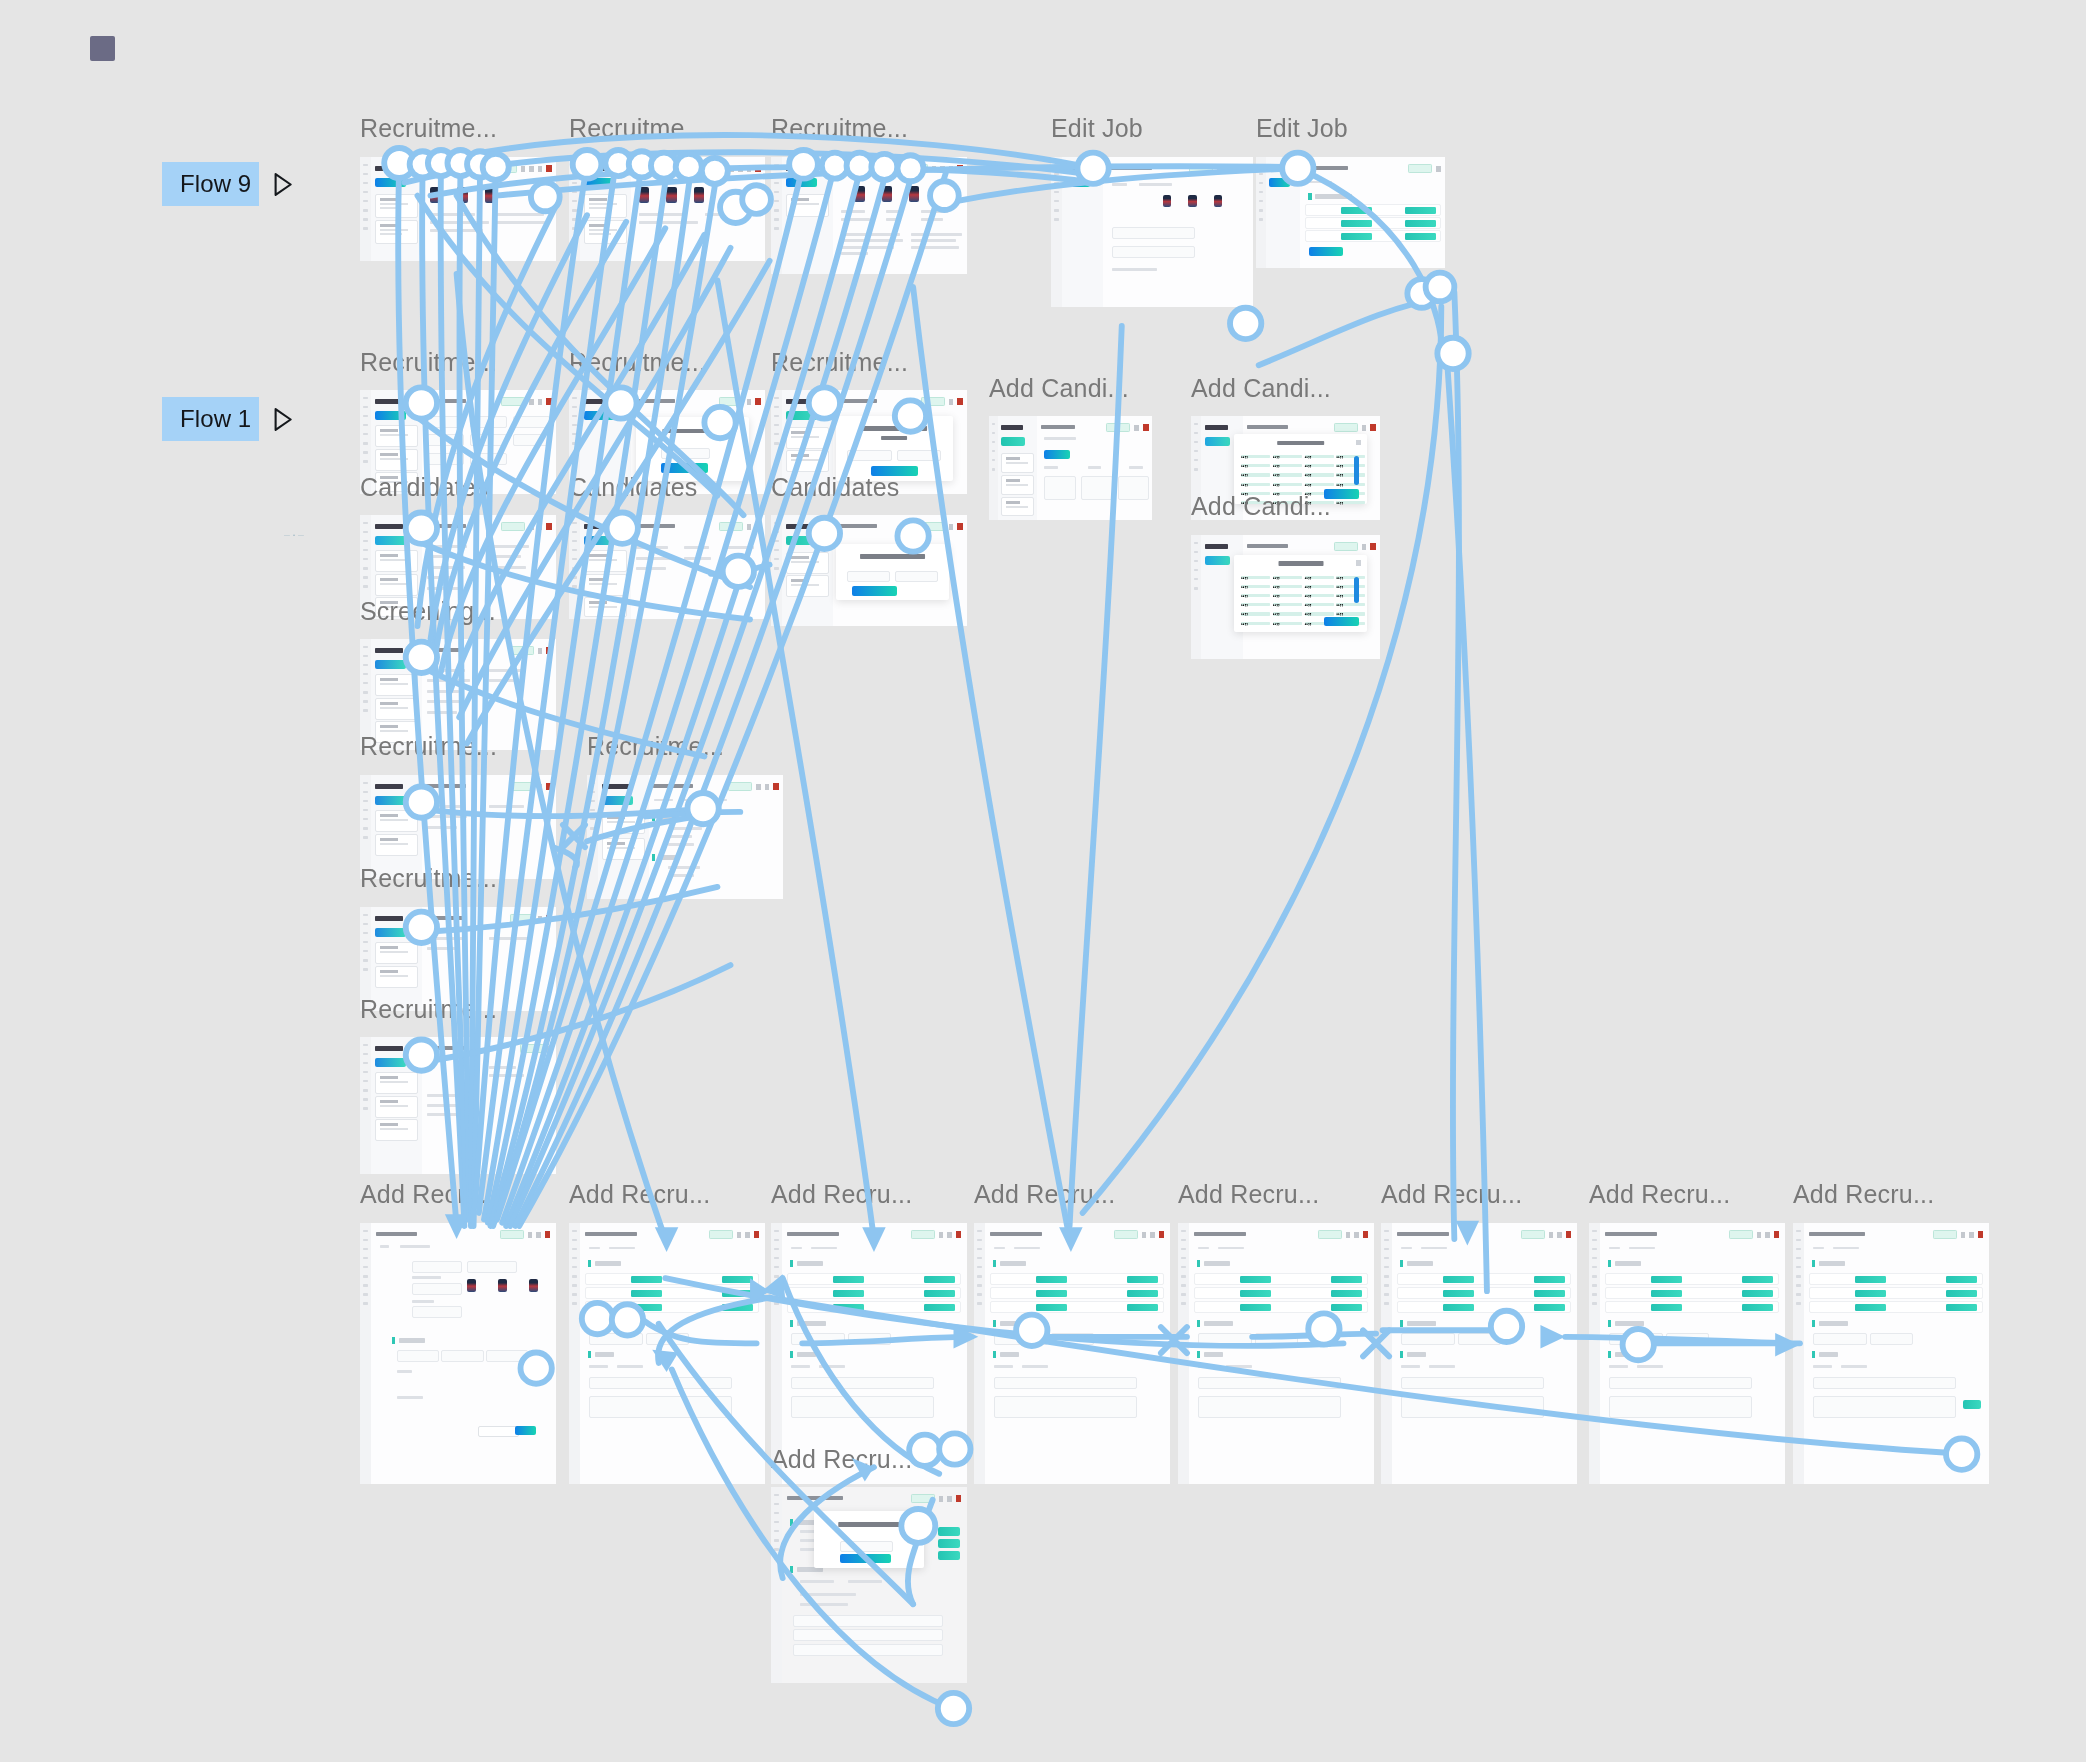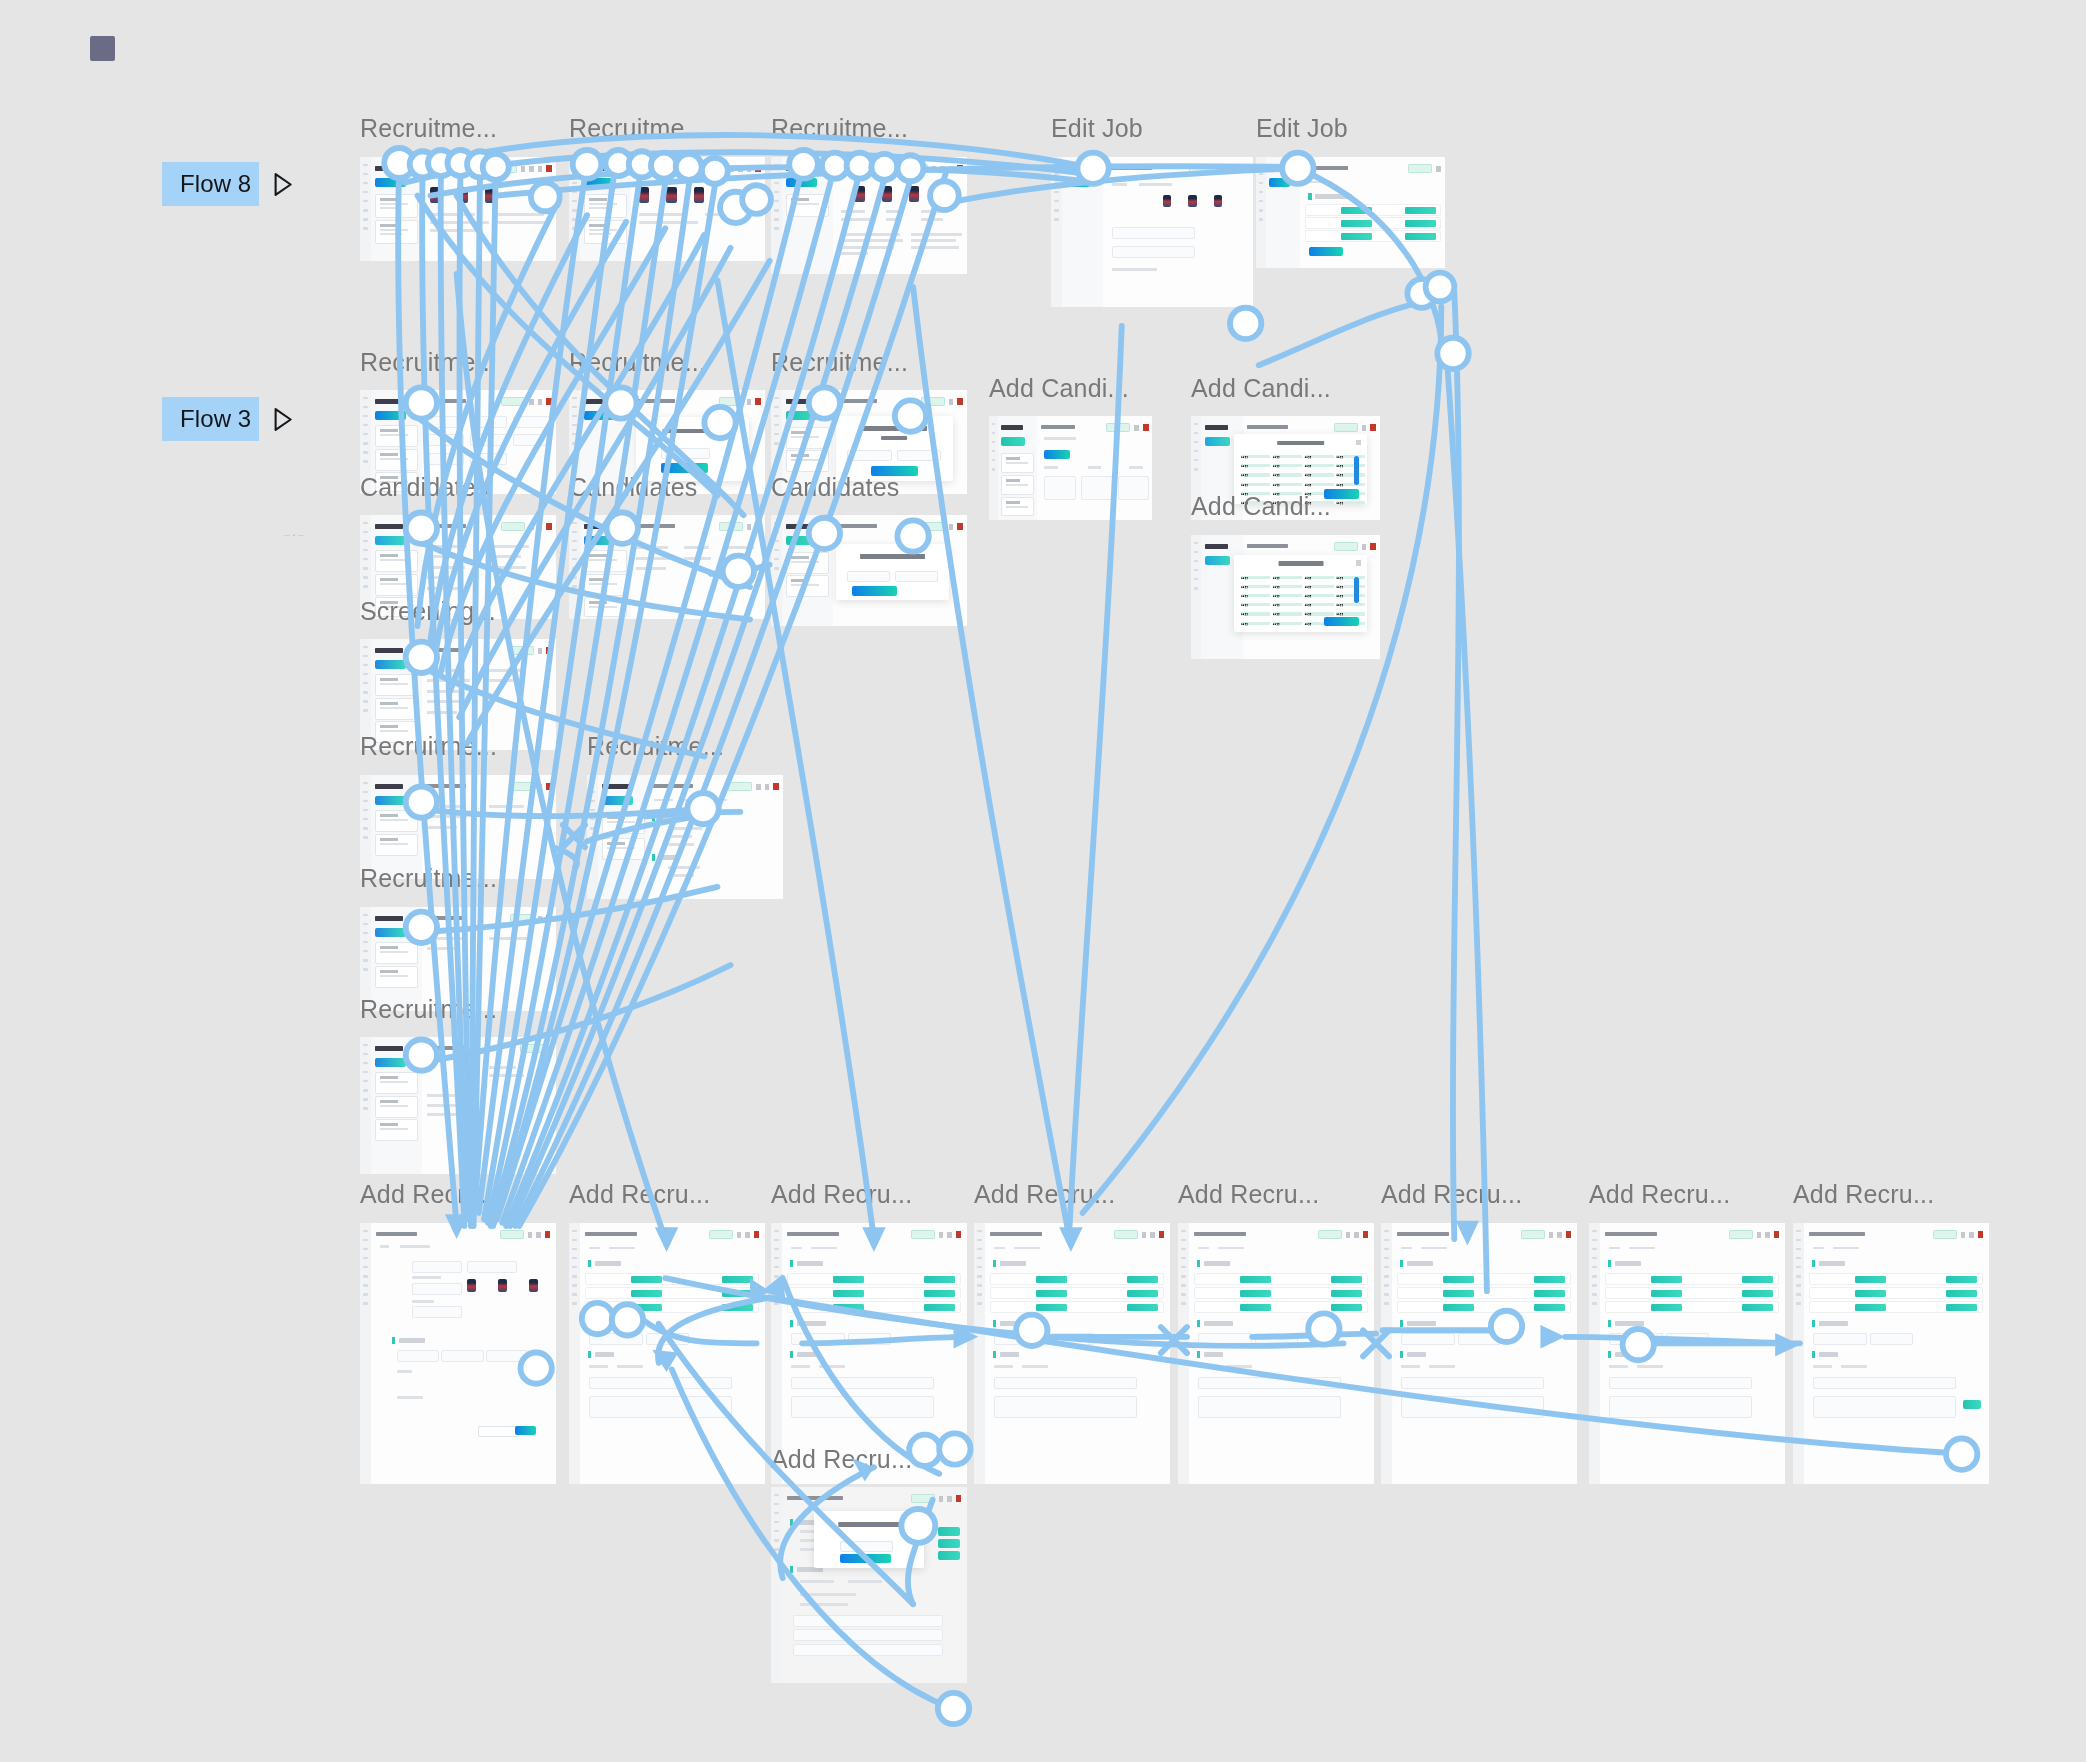--- a/index.html
+++ b/index.html
@@ -109,30 +109,30 @@
   .tiny-mark{position:absolute;font-size:5.9px;color:#9fb9c6;letter-spacing:0.7px;}
 </style>
 </head>
 <body>
 
 <div id="canvas">
 
   <div class="logo-square"></div>
 
   <div class="flow-badge" style="left:162px;top:162px;width:97px;">
-    <span class="flow-label">Flow 8</span>
+    <span class="flow-label">Flow 9</span>
     <span class="play-icon">
       <svg width="19.6" height="25" viewBox="0 0 30 38">
           <polygon points="4,3 27,19 4,35" fill="none" stroke="#15181c" stroke-width="3.2" stroke-linejoin="round"></polygon>
         </svg>
     </span>
   </div>
 
   <div class="flow-badge" style="left:162px;top:397px;width:97px;">
-    <span class="flow-label">Flow 3</span>
+    <span class="flow-label">Flow 1</span>
     <span class="play-icon">
       <svg width="19.6" height="25" viewBox="0 0 30 38">
           <polygon points="4,3 27,19 4,35" fill="none" stroke="#15181c" stroke-width="3.2" stroke-linejoin="round"></polygon>
         </svg>
     </span>
   </div>
 
   <div class="frame-label" style="left:360px;top:116px;">Recruitme...</div>
   <div class="thumb" style="left:360px;top:157px;width:196px;height:104px;">
     <div class="thumb-inner">

